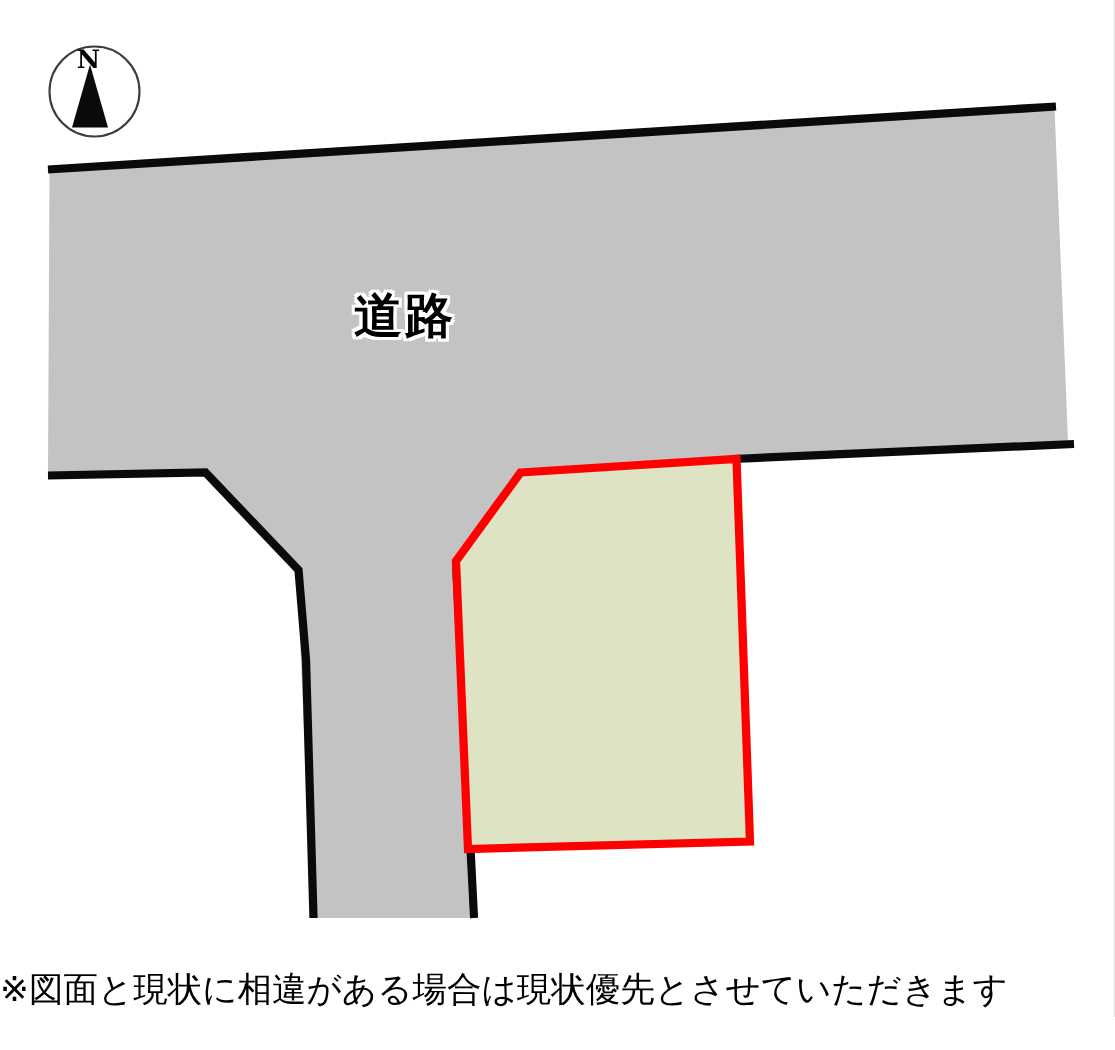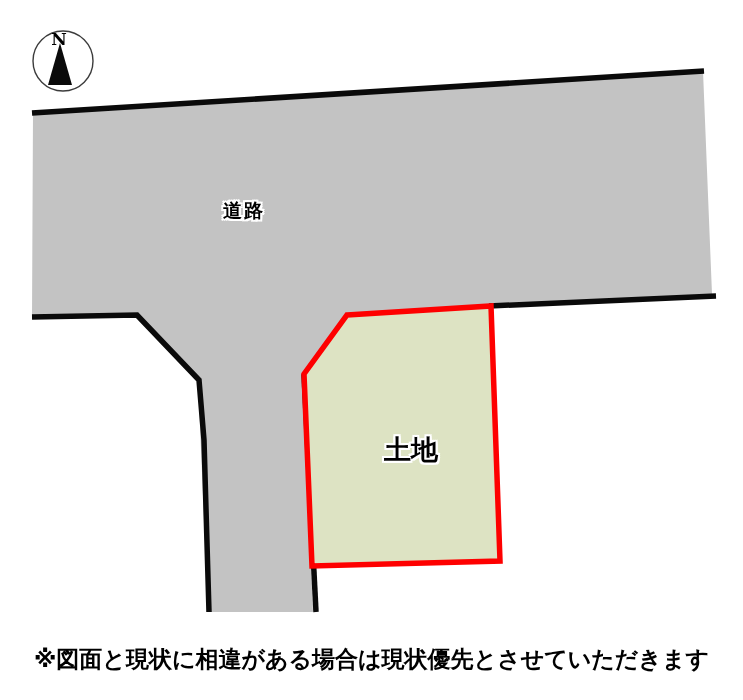--- a/index.html
+++ b/index.html
@@ -32,29 +32,28 @@
     color:var(--label-text);
     font-weight:700;
     white-space:nowrap;
     text-align:center;
     text-shadow:
       -2px -2px 0 var(--label-halo), 2px -2px 0 var(--label-halo),
       -2px  2px 0 var(--label-halo), 2px  2px 0 var(--label-halo),
       -2px  0   0 var(--label-halo), 2px  0   0 var(--label-halo),
        0   -2px 0 var(--label-halo), 0    2px 0 var(--label-halo);
   }
-  .road-label{left:244px;top:211px;font-size:19px;letter-spacing:2px;font-family:Liberation Mono, monospace;}
+  .road-label{left:270px;top:211px;font-size:32px;letter-spacing:2px;font-family:Liberation Mono, monospace;}
   .parcel-label{left:411px;top:449px;font-size:27px;line-height:29px;}
   .disclaimer{
     position:absolute;
     left:0;right:0;top:644px;
-    text-align:center;
     color:var(--label-text);
     font-size:23px;
-    font-weight:700;
+    font-weight:400;
     letter-spacing:0px;
   }
 </style>
 </head>
 <body>
 
 <div class="page">
 
   <svg width="743" height="700" viewBox="0 0 743 700">
 
@@ -70,18 +69,17 @@
     <g>
       <circle class="compass-circle" cx="63" cy="61" r="30"></circle>
       <polygon class="compass-needle" points="60,43 48,85 72,85"></polygon>
       <text class="compass-n" x="59" y="45" text-anchor="middle">N</text>
     </g>
   </svg>
 
   <div class="map-label road-label">道路</div>
 
   <div class="map-label parcel-label">
-    <div>土地</div>
   </div>
 
   <div class="disclaimer">※図面と現状に相違がある場合は現状優先とさせていただきます</div>
 
 </div>
 
 </body></html>

